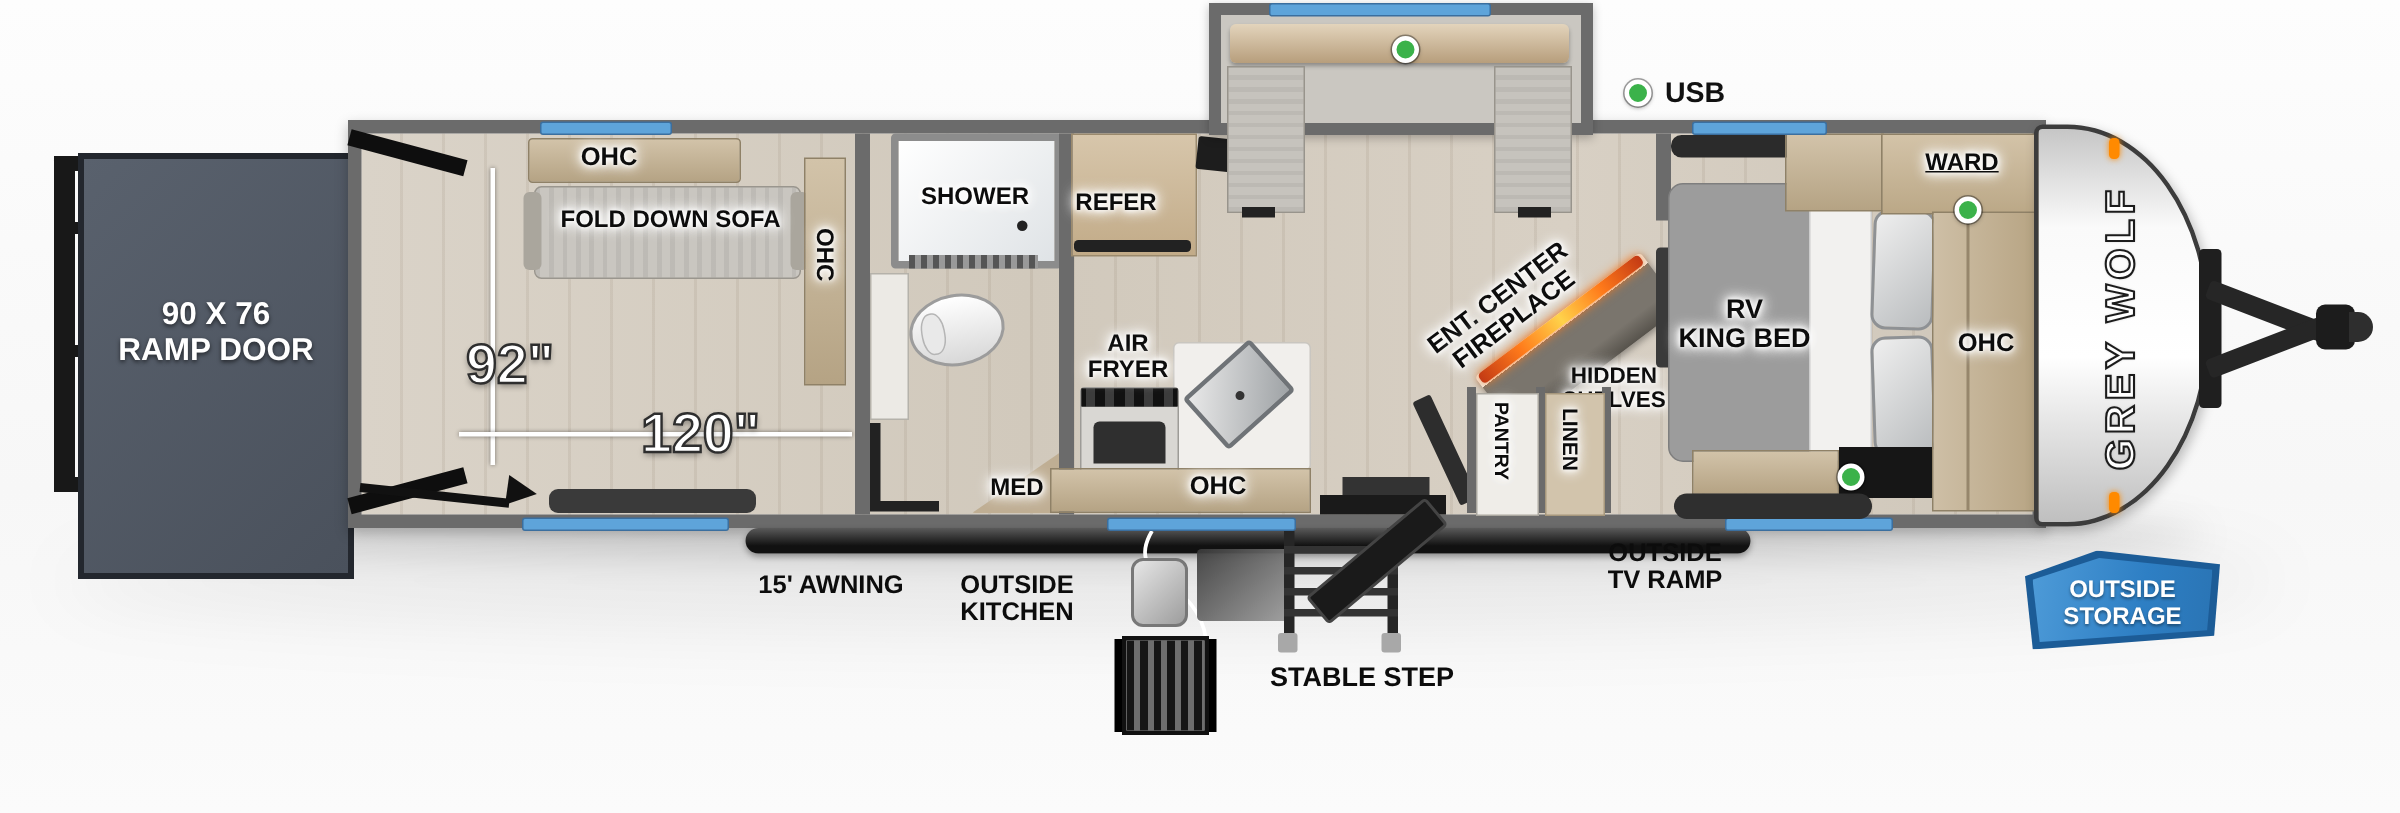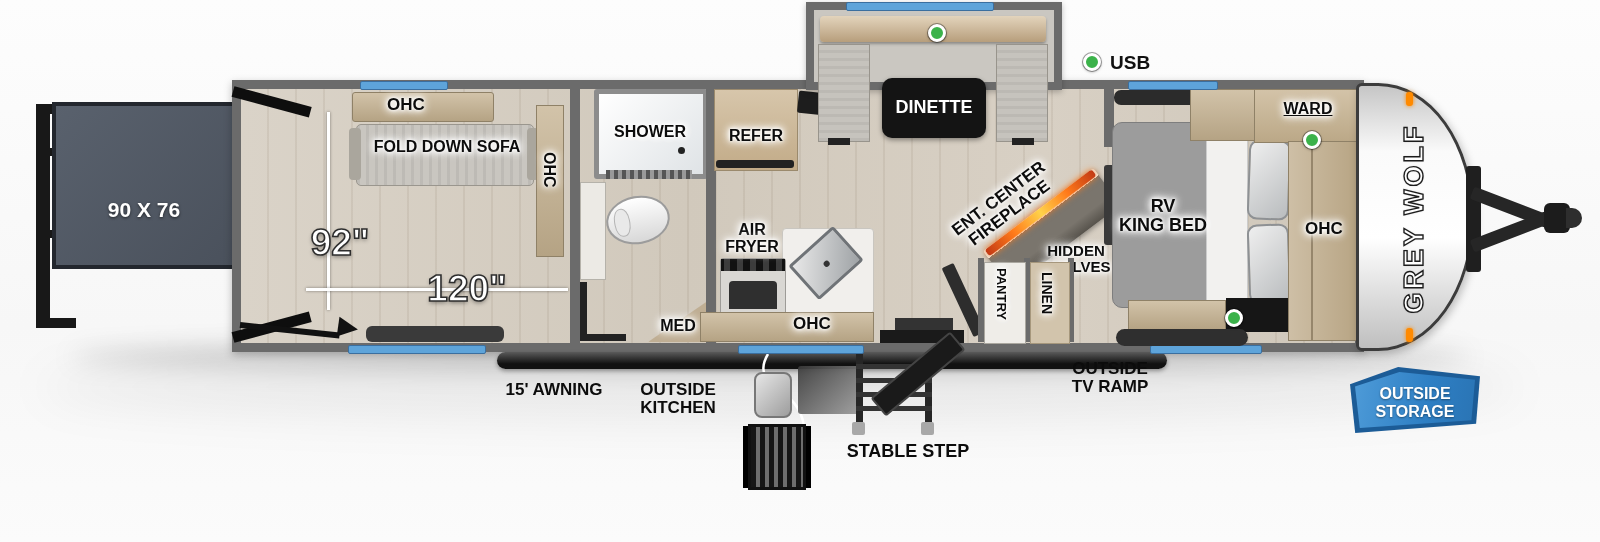--- a/index.html
+++ b/index.html
@@ -27,23 +27,24 @@
 
   <div class="abs" style="left:70px;top:344px;width:1400px;height:26px;background:rgba(0,0,0,.20);filter:blur(12px);border-radius:50%;"></div>
   <div class="abs" style="left:40px;top:352px;width:1480px;height:70px;background:rgba(0,0,0,.06);filter:blur(22px);border-radius:50%;"></div>
 
   <div class="abs" style="left:36px;top:104px;width:14px;height:224px;background:#181818;border-radius:3px;"></div>
   <div class="abs" style="left:36px;top:104px;width:40px;height:10px;background:#181818;"></div>
   <div class="abs" style="left:36px;top:148px;width:40px;height:8px;background:#181818;"></div>
   <div class="abs" style="left:36px;top:230px;width:40px;height:8px;background:#181818;"></div>
   <div class="abs" style="left:36px;top:318px;width:40px;height:10px;background:#181818;"></div>
 
-  <div class="abs" style="left:52px;top:102px;width:184px;height:167px;background:linear-gradient(135deg,#68708c,#4f5662);background:linear-gradient(135deg,var(--ramp-slate),#4a515c);border:4px solid #23272e;box-sizing:border-box;">
+  <div class="abs" style="left:52px;top:102px;width:184px;height:284px;background:linear-gradient(135deg,#68708c,#4f5662);background:linear-gradient(135deg,var(--ramp-slate),#4a515c);border:4px solid #23272e;box-sizing:border-box;">
     <div class="whitebox-txt" style="position:absolute;left:0;right:0;top:92px;font-size:21px;text-shadow:0 1px 3px rgba(0,0,0,.6);">
       <div>90 X 76</div>
+      <div>RAMP DOOR</div>
     </div>
   </div>
 
   <div class="abs" style="left:233px;top:86px;width:80px;height:11px;background:#0e0e0e;transform:rotate(15deg);transform-origin:left center;z-index:8;"></div>
   <div class="abs" style="left:233px;top:332px;width:80px;height:11px;background:#0e0e0e;transform:rotate(-15deg);transform-origin:left center;z-index:8;"></div>
   <div class="abs" style="left:240px;top:322px;width:100px;height:6px;background:#111;transform:rotate(6deg);transform-origin:left center;z-index:8;"></div>
   <div class="abs" style="left:338px;top:318px;width:0;height:0;border-left:20px solid #111;border-top:10px solid transparent;border-bottom:10px solid transparent;transform:rotate(8deg);z-index:8;"></div>
 
   <div class="abs" style="left:232px;top:80px;width:1132px;height:272px;border:9px solid var(--wall-gray);box-sizing:border-box;
               background:linear-gradient(90deg,#dad3c8,#d1c9bc 40%,#d8d0c4 72%,#cfc7ba);box-shadow:0 3px 8px rgba(0,0,0,.25);">
@@ -87,21 +88,21 @@
   </div>
   <div class="abs" style="left:648px;top:298px;width:64px;height:44px;background:#bfae93;clip-path:polygon(100% 0,100% 100%,0 100%);border-radius:2px;"></div>
   <div class="lbl" style="left:648px;top:318px;width:60px;font-size:16px;">MED</div>
   <div class="abs" style="left:580px;top:282px;width:7px;height:58px;background:#222;"></div>
   <div class="abs" style="left:580px;top:334px;width:46px;height:7px;background:#222;"></div>
 
   <div class="wall" style="left:706px;top:89px;width:10px;height:254px;"></div>
 
   <div class="abs" style="left:714px;top:89px;width:82px;height:80px;background:linear-gradient(180deg,#d7c6ab,#c2ab88);border:1px solid #9b8a6d;"></div>
   <div class="abs" style="left:716px;top:160px;width:78px;height:8px;background:#222;border-radius:3px;"></div>
-  <div class="lbl" style="left:716px;top:128px;width:80px;font-size:16px;">REFER</div>
+  <div class="lbl" style="left:716px;top:128px;width:56px;font-size:16px;">REFER</div>
   <div class="abs" style="left:798px;top:92px;width:28px;height:22px;background:#1d1d1d;transform:rotate(6deg);border-radius:2px;"></div>
 
   <div class="abs" style="left:782px;top:228px;width:90px;height:84px;background:#f1efec;border:1px solid #c9c6c0;border-radius:4px;"></div>
   <div class="abs" style="left:796px;top:240px;width:60px;height:46px;background:linear-gradient(135deg,#e8e8e8,#9fa3a6);border:3px solid #6f7377;box-sizing:border-box;transform:rotate(-42deg);border-radius:3px;">
     <div style="position:absolute;left:24px;top:18px;width:6px;height:6px;border-radius:50%;background:#333;"></div>
   </div>
 
   <div class="abs" style="left:720px;top:258px;width:64px;height:58px;background:#d9d7d3;border:1px solid #9d9b97;border-radius:3px;">
     <div style="position:absolute;left:0;top:0;width:100%;height:12px;background:#111 repeating-linear-gradient(90deg,#3c3c3c 3px 9px,#111 9px 16px);"></div>
     <div style="position:absolute;left:8px;top:22px;width:48px;height:28px;background:#2f2f2f;border-radius:4px 4px 0 0;"></div>
@@ -118,23 +119,20 @@
   <div class="abs" style="left:957px;top:262px;width:13px;height:76px;background:#2d2d2d;transform:rotate(-25deg);border-radius:2px;"></div>
 
   <div class="abs" style="left:806px;top:2px;width:256px;height:88px;border:8px solid var(--wall-gray);box-sizing:border-box;background:#cac7c1;box-shadow:0 2px 6px rgba(0,0,0,.25);"></div>
   <div class="win" style="left:846px;top:2px;width:146px;"></div>
   <div class="abs" style="left:820px;top:16px;width:226px;height:26px;background:linear-gradient(180deg,#e3d4bc,#b79e7c);border-radius:4px;box-shadow:0 2px 3px rgba(0,0,0,.3);"></div>
   <div class="abs" style="left:818px;top:44px;width:50px;height:96px;background:#c6c3bd repeating-linear-gradient(0deg,rgba(0,0,0,.05) 0 3px,transparent 3px 8px);border:1px solid #98948c;z-index:6;"></div>
   <div class="abs" style="left:996px;top:44px;width:50px;height:96px;background:#c6c3bd repeating-linear-gradient(0deg,rgba(0,0,0,.05) 0 3px,transparent 3px 8px);border:1px solid #98948c;z-index:6;"></div>
   <div class="abs" style="left:828px;top:138px;width:22px;height:7px;background:#222;z-index:6;"></div>
   <div class="abs" style="left:1012px;top:138px;width:22px;height:7px;background:#222;z-index:6;"></div>
   <div class="dot" style="left:928px;top:24px;"></div>
-  <div class="abs" style="left:882px;top:78px;width:104px;height:60px;background:#141414;border-radius:10px;z-index:7;box-shadow:0 2px 5px rgba(0,0,0,.4);">
-    <div class="whitebox-txt" style="position:absolute;left:0;right:0;top:19px;font-size:18px;">DINETTE</div>
-  </div>
 
   <div class="dot" style="left:1083px;top:53px;"></div>
   <div class="abs" style="left:1110px;top:52px;font-size:19px;font-weight:700;color:#111;">USB</div>
 
   <div class="abs" style="left:983px;top:205px;width:138px;height:46px;transform:rotate(-37deg);border-radius:3px;
               background:linear-gradient(180deg,#efede8 0 9px,#7a756d 9px 70%,#57534c);box-shadow:0 2px 5px rgba(0,0,0,.35);">
     <div style="position:absolute;left:2px;top:0;width:134px;height:8px;border-radius:3px;
                 background:linear-gradient(90deg,#c33a14,var(--fireplace-orange),#ffd24a,var(--fireplace-orange),#c33a14);
                 box-shadow:0 0 7px var(--fireplace-orange);"></div>
   </div>

